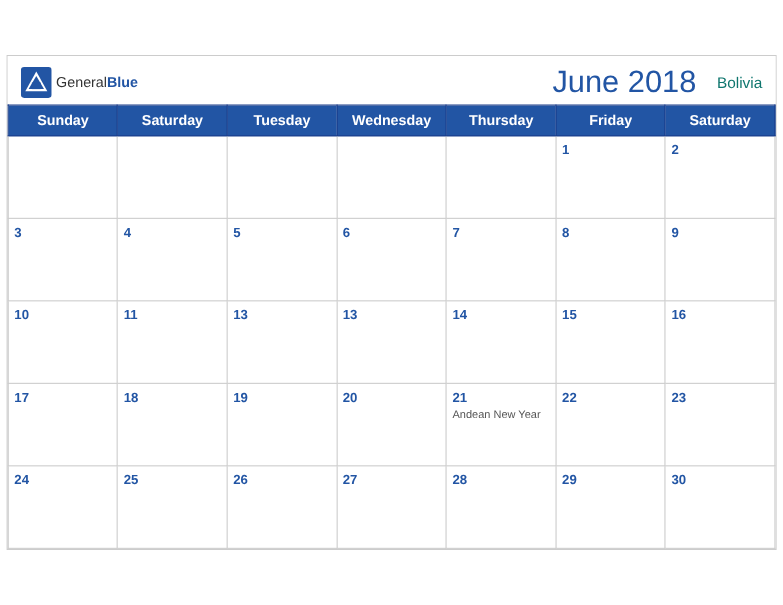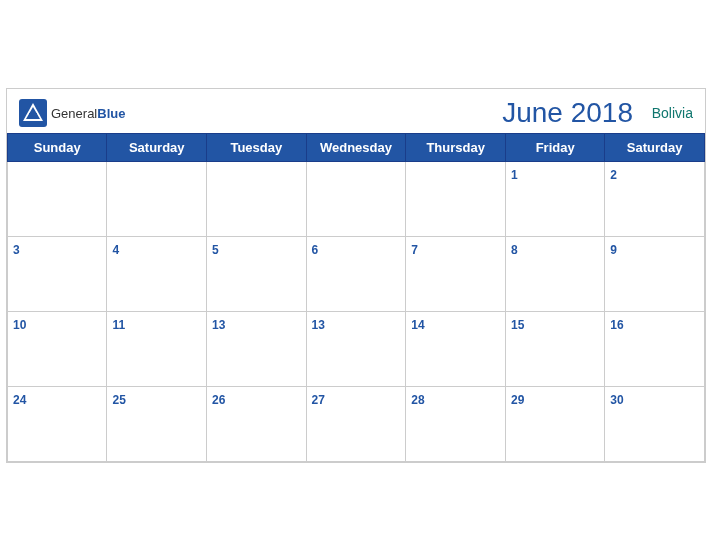--- a/index.html
+++ b/index.html
@@ -142,20 +142,29 @@
         <tr>
           <td><span class="day-number">10</span></td>
           <td><span class="day-number">11</span></td>
           <td><span class="day-number">13</span></td>
           <td><span class="day-number">13</span></td>
           <td><span class="day-number">14</span></td>
           <td><span class="day-number">15</span></td>
           <td><span class="day-number">16</span></td>
         </tr>
         <tr>
+          <td><span class="day-number">17</span></td>
+          <td><span class="day-number">18</span></td>
+          <td><span class="day-number">19</span></td>
+          <td><span class="day-number">20</span></td>
+          <td><span class="day-number">21</span><div class="event-text">Andean New Year</div></td>
+          <td><span class="day-number">22</span></td>
+          <td><span class="day-number">23</span></td>
+        </tr>
+        <tr>
           <td><span class="day-number">24</span></td>
           <td><span class="day-number">25</span></td>
           <td><span class="day-number">26</span></td>
           <td><span class="day-number">27</span></td>
           <td><span class="day-number">28</span></td>
           <td><span class="day-number">29</span></td>
           <td><span class="day-number">30</span></td>
         </tr>
       </tbody>
   </table>

